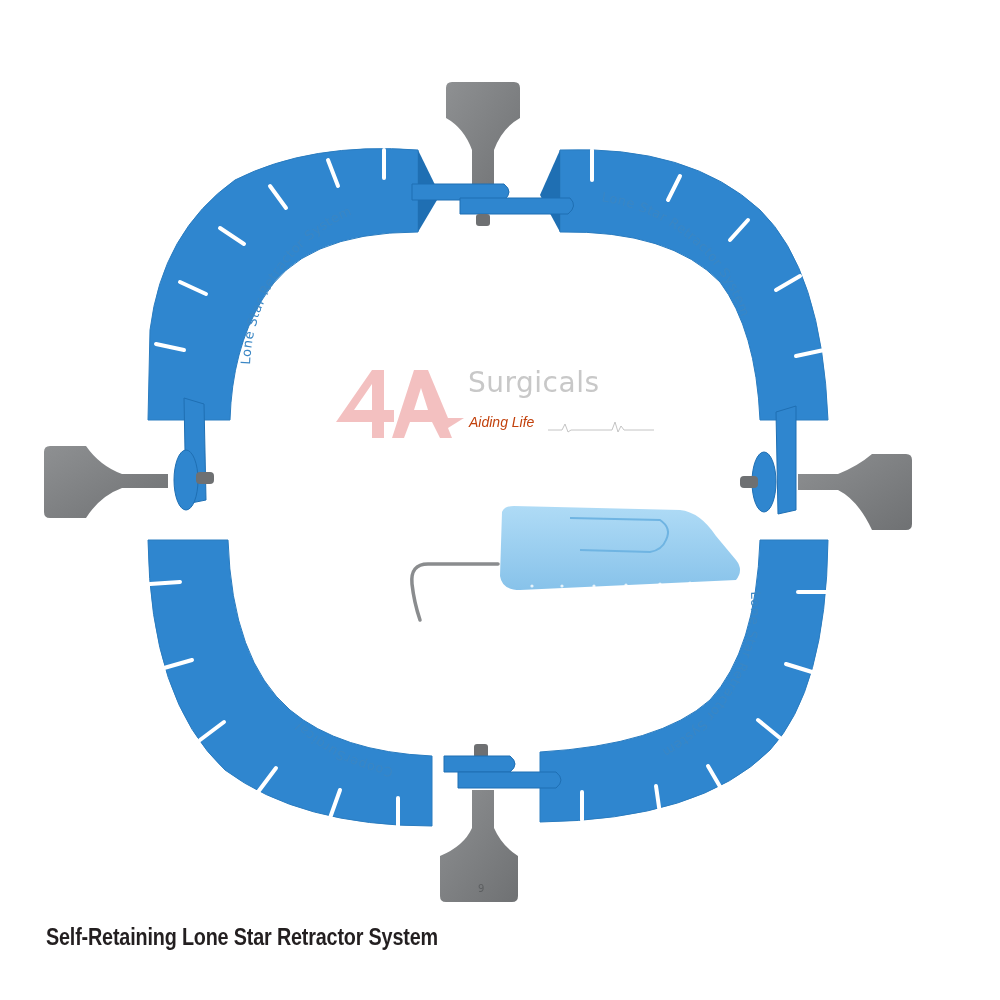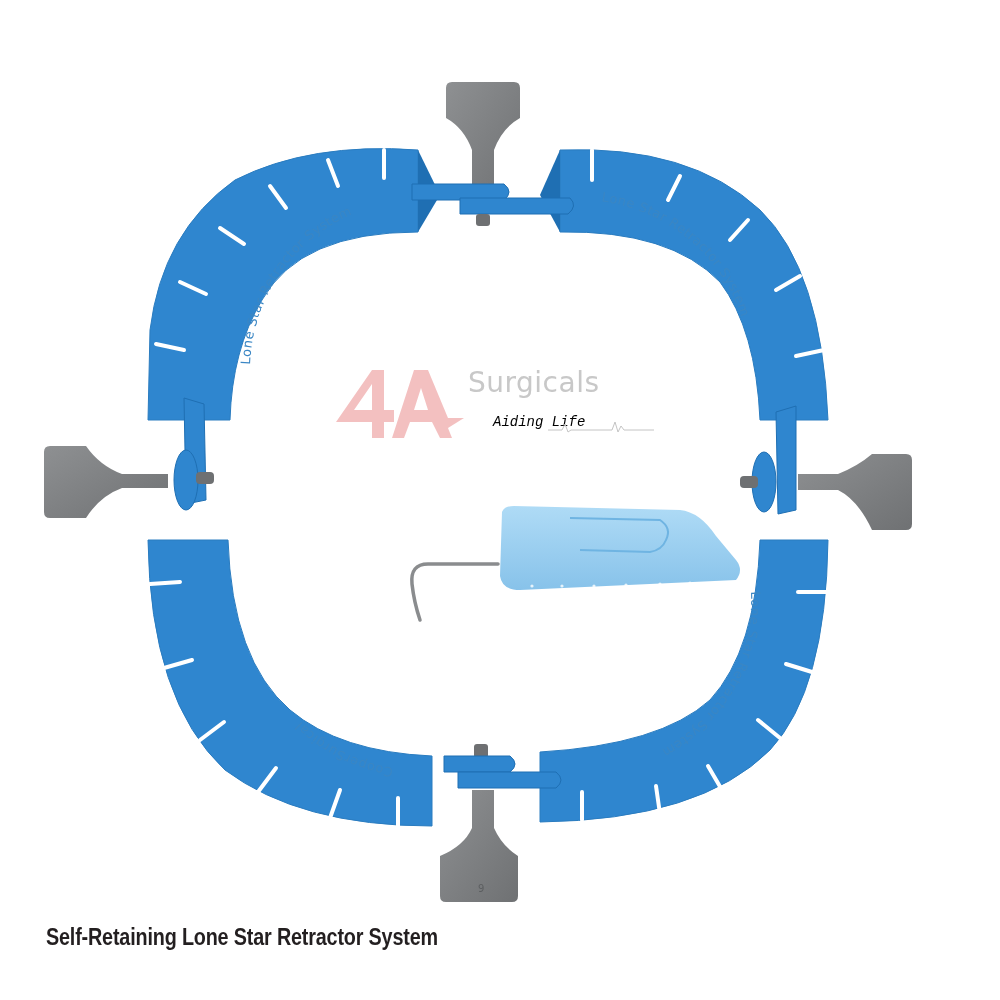--- a/index.html
+++ b/index.html
@@ -13,21 +13,21 @@
     position: absolute; left: 334px; top: 364px; width: 320px; height: 80px;
     pointer-events: none;
   }
   .wm-brand {
     position: absolute; left: 134px; top: 2px;
     font-family: "DejaVu Sans", sans-serif; font-size: 28px; color: #c8c8c8;
     letter-spacing: 0.5px;
   }
   .wm-tag {
     position: absolute; left: 135px; top: 50px;
-    font-family: Liberation Mono, monospace; font-style: italic; font-size: 14px; color: #000000; margin-left: 24px;
+    font-family: Liberation Sans, sans-serif; font-style: italic; font-size: 14px; color: #c2410c;
   }
   .caption {
     position: absolute; left: 46px; top: 924px;
     font-family: "Liberation Sans", sans-serif; font-weight: bold;
     font-size: 23px; color: #231f20; letter-spacing: -0.2px;
     transform: scaleX(0.86); transform-origin: left center;
     white-space: nowrap;
   }
   .arc-label {
     font-family: "DejaVu Sans", sans-serif; font-size: 13px; fill: #3a86c4;

